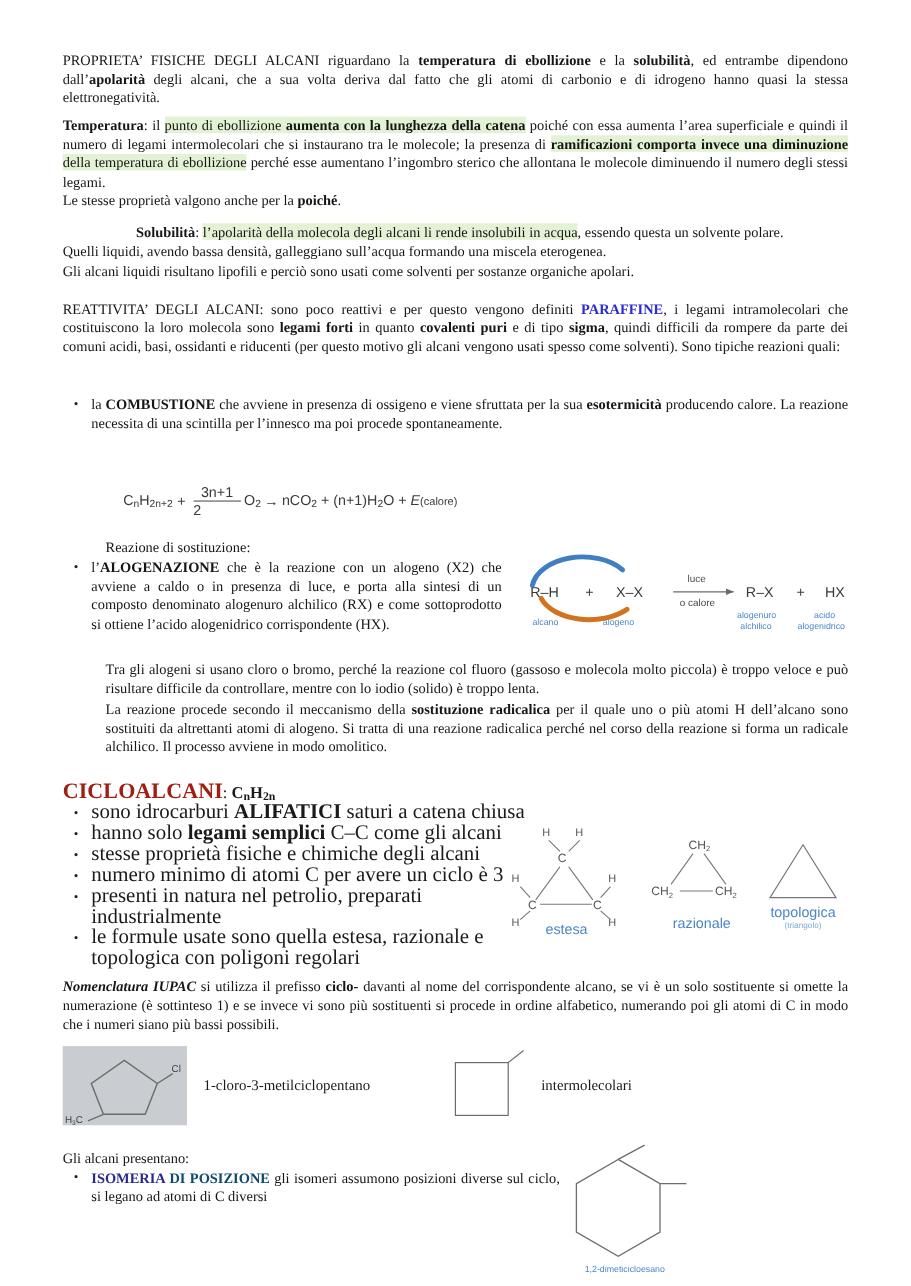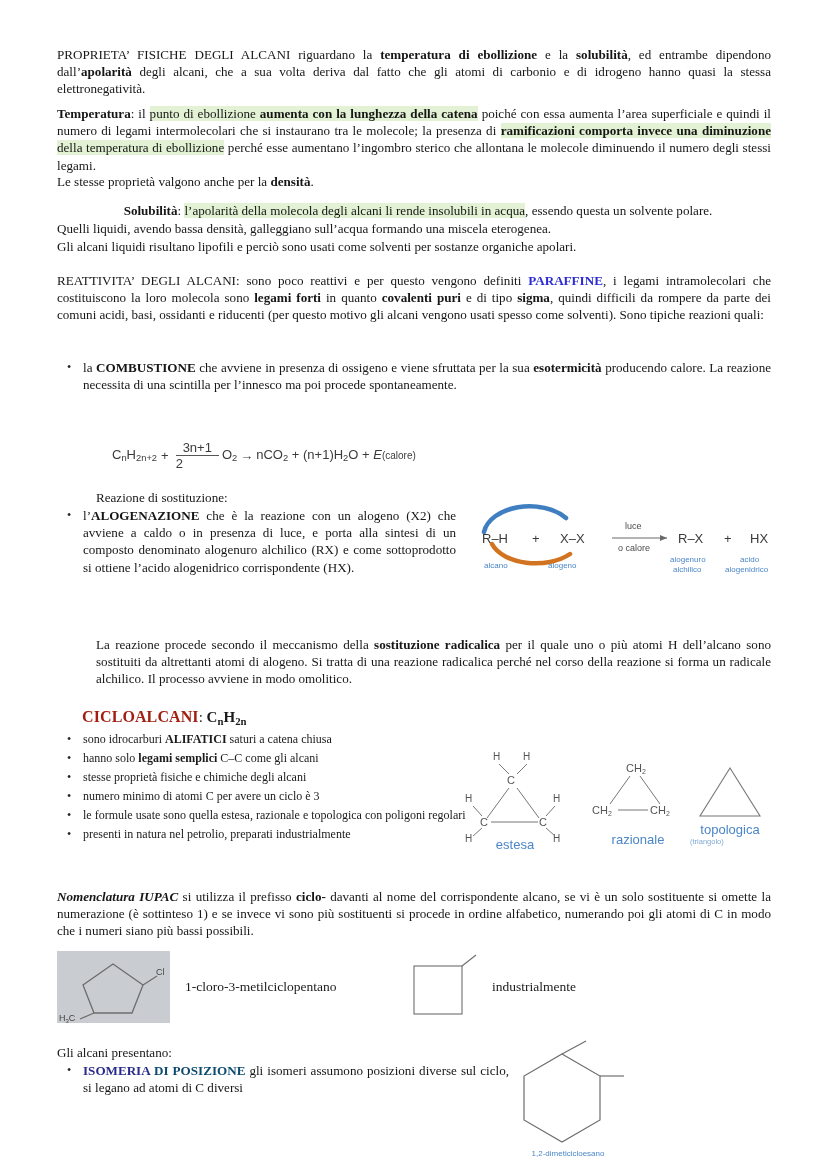--- a/index.html
+++ b/index.html
@@ -16,55 +16,55 @@
   .body-text {
     position:absolute;
     font-size: 13.1px;
     line-height: 17.2px;
     text-align: justify;
     color:#161616;
   }
   b, .b { font-weight: bold; }
   .hl { background:#e3f2d4; }
   .para-blue { color:#2c2cd6; font-weight:bold; }
-  .red-head { color:#a01f12; font-weight:bold; font-size:16px; letter-spacing:.1px;margin-left:25px; }
+  .red-head { color:#a01f12; font-weight:bold; font-size:20px; letter-spacing:.1px; }
   .indigo { color:#2a2a8c; font-weight:bold; }
   .red2 { color:#0c4a6e; font-weight:bold; }
   ul.bl { margin:0; padding:0; list-style:none; }
   ul.bl li { position:relative; padding-left:26px; margin:0 0 0 0; }
   ul.bl li:before {
     content:"\2022"; position:absolute; left:10px; top:0px; font-size:12px; color:#222;
   }
   sub { font-size:0.72em; vertical-align: -0.25em; }
   sup { font-size:0.72em; vertical-align: 0.42em; }
   .eq { position:absolute; font-family:"Liberation Sans", sans-serif; color:#3b3b3b; }
   .frac { display:inline-block; vertical-align:middle; margin:0 3px; }
   .frac .num { display:block; font-size:13px; padding:0 7px 0px 7px; }
   .frac .den { display:block; font-size:13px; border-top:1.3px solid #555; padding-top:0px; }
   .diagram-label { fill:#4a86c8; font-family:"Liberation Sans", sans-serif; font-size:8px; }
   svg { display:block; }
   .cap { color:#4a86c8; font-family:"Liberation Sans", sans-serif; font-size:13px; text-align:center; }
-  .cap2 { color:#7fa9d6; font-family:"Liberation Sans", sans-serif; font-size:7.5px; text-align:left; }
+  .cap2 { color:#7fa9d6; font-family:"Liberation Sans", sans-serif; font-size:7.5px; text-align:center; }
   .molname { font-family:"Liberation Serif", serif; font-size:13.5px; color:#1a1a1a; }
   .grayimg { background:#c9cdd1; }
 </style>
 </head>
 <body>
 
 <div class="page">
 
   <div class="body-text" style="left:57px; top:46px; width:714px;">
     <span>PROPRIETA’ FISICHE DEGLI ALCANI</span><span> riguardano la </span><b>temperatura di ebollizione</b><span> e la </span><b>solubilità</b><span>, ed entrambe dipendono dall’</span><b>apolarità</b><span> degli alcani, che a sua volta deriva dal fatto che gli atomi di carbonio e di idrogeno hanno quasi la stessa elettronegatività.</span>
   </div>
 
   <div class="body-text" style="left:57px; top:105px; width:714px;">
     <b>Temperatura</b><span>: il </span><span class="hl">punto di ebollizione </span><b class="hl">aumenta con la lunghezza della catena</b><span> poiché con essa aumenta l’area superficiale e quindi il numero di legami intermolecolari che si instaurano tra le molecole; la presenza di </span><b class="hl">ramificazioni comporta invece una diminuzione</b><span class="hl"> della temperatura di ebollizione</span><span> perché esse aumentano l’ingombro sterico che allontana le molecole diminuendo il numero degli stessi legami.</span>
   </div>
   <div class="body-text" style="left:57px; top:173px; width:714px; text-align:left;">
-    <span>Le stesse proprietà valgono anche per la </span><b>densità</b><span>.</span>
+    <span>Le stesse proprietà valgono anche per la </span><b>poiché</b><span>.</span>
   </div>
 
   <div class="body-text" style="left:57px; top:202px; width:722px; text-align:center;">
     <b>Solubilità</b><span>: </span><span class="hl">l’apolarità della molecola degli alcani li rende insolubili in acqua</span><span>, essendo questa un solvente polare.</span>
   </div>
   <div class="body-text" style="left:57px; top:220px; width:722px; text-align:left;">
     <span>Quelli liquidi, avendo bassa densità, galleggiano sull’acqua formando una miscela eterogenea.</span>
   </div>
   <div class="body-text" style="left:57px; top:238px; width:722px; text-align:left;">
     <span>Gli alcani liquidi risultano lipofili e perciò sono usati come solventi per sostanze organiche apolari.</span>
@@ -124,36 +124,39 @@
       <text x="280" y="45" font-family="Liberation Sans, sans-serif" font-size="13" fill="#3a3a3a">HX</text>
       <text x="14" y="70" class="diagram-label">alcano</text>
       <text x="78" y="70" class="diagram-label">alogeno</text>
       <text x="200" y="64" class="diagram-label">alogenuro</text>
       <text x="203" y="74" class="diagram-label">alchilico</text>
       <text x="270" y="64" class="diagram-label">acido</text>
       <text x="255" y="74" class="diagram-label">alogenidrico</text>
     </svg>
   </div>
 
+  <div class="body-text" style="left:96px; top:600px; width:675px;">
+    <span>Tra gli alogeni si usano cloro o bromo, perché la reazione col fluoro (gassoso e molecola molto piccola) è troppo veloce e può risultare difficile da controllare, mentre con lo iodio (solido) è troppo lenta.</span>
+  </div>
   <div class="body-text" style="left:96px; top:636px; width:675px;">
     <span>La reazione procede secondo il meccanismo della </span><b>sostituzione radicalica</b><span> per il quale uno o più atomi H dell’alcano sono sostituiti da altrettanti atomi di alogeno. Si tratta di una reazione radicalica perché nel corso della reazione si forma un radicale alchilico. Il processo avviene in modo omolitico.</span>
   </div>
 
   <div style="position:absolute; left:57px; top:708px;">
     <span class="red-head">CICLOALCANI</span><span style="font-size:15px; color:#1a1a1a;">: </span><b style="font-size:15px;">C<sub>n</sub>H<sub>2n</sub></b>
   </div>
 
-  <div style="position:absolute; left:57px; top:730px; width:430px; font-size:12px; line-height:18.9px;">
+  <div style="position:absolute; left:57px; top:730px; width:430px; font-size:19px; line-height:18.9px;">
     <ul class="bl" id="ciclo-list">
         <li><span>sono idrocarburi </span><b>ALIFATICI</b><span> saturi a catena chiusa</span></li>
         <li><span>hanno solo </span><b>legami semplici</b><span> C–C come gli alcani</span></li>
         <li><span>stesse proprietà fisiche e chimiche degli alcani</span></li>
         <li><span>numero minimo di atomi C per avere un ciclo è 3</span></li>
+        <li><span>presenti in natura nel petrolio, preparati industrialmente</span></li>
         <li><span>le formule usate sono quella estesa, razionale e topologica con poligoni regolari</span></li>
-        <li><span>presenti in natura nel petrolio, preparati industrialmente</span></li>
       </ul>
   </div>
 
   <div style="position:absolute; left:455px; top:748px;">
     <svg width="120" height="95" viewBox="0 0 120 95">
       <text x="38" y="12" font-family="Liberation Sans, sans-serif" font-size="10" fill="#555">H</text>
       <text x="68" y="12" font-family="Liberation Sans, sans-serif" font-size="10" fill="#555">H</text>
       <line x1="44" y1="16" x2="54" y2="26" stroke="#777" stroke-width="1"></line>
       <line x1="72" y1="16" x2="62" y2="26" stroke="#777" stroke-width="1"></line>
       <text x="52" y="36" font-family="Liberation Sans, sans-serif" font-size="11" fill="#555">C</text>
@@ -208,21 +211,21 @@
     </svg>
   </div>
   <div class="molname" style="position:absolute; left:185px; top:979px;">1-cloro-3-metilciclopentano</div>
 
   <div style="position:absolute; left:410px; top:952px;">
     <svg width="70" height="70" viewBox="0 0 70 70">
       <rect x="4" y="14" width="48" height="48" fill="none" stroke="#6d6d6d" stroke-width="1.1"></rect>
       <line x1="52" y1="14" x2="66" y2="3" stroke="#6d6d6d" stroke-width="1.1"></line>
     </svg>
   </div>
-  <div class="molname" style="position:absolute; left:492px; top:979px;">industrialmente</div>
+  <div class="molname" style="position:absolute; left:492px; top:979px;">intermolecolari</div>
 
   <div class="body-text" style="left:57px; top:1044px; width:450px; text-align:left;">
     <span>Gli alcani presentano:</span>
   </div>
   <div class="body-text" style="left:57px; top:1062px; width:452px;">
     <ul class="bl">
       <li>
         <span class="indigo">ISOMERIA</span><span class="red2"> DI POSIZIONE</span><span> gli isomeri assumono posizioni diverse sul ciclo, si legano ad atomi di C diversi</span>
       </li>
     </ul>

